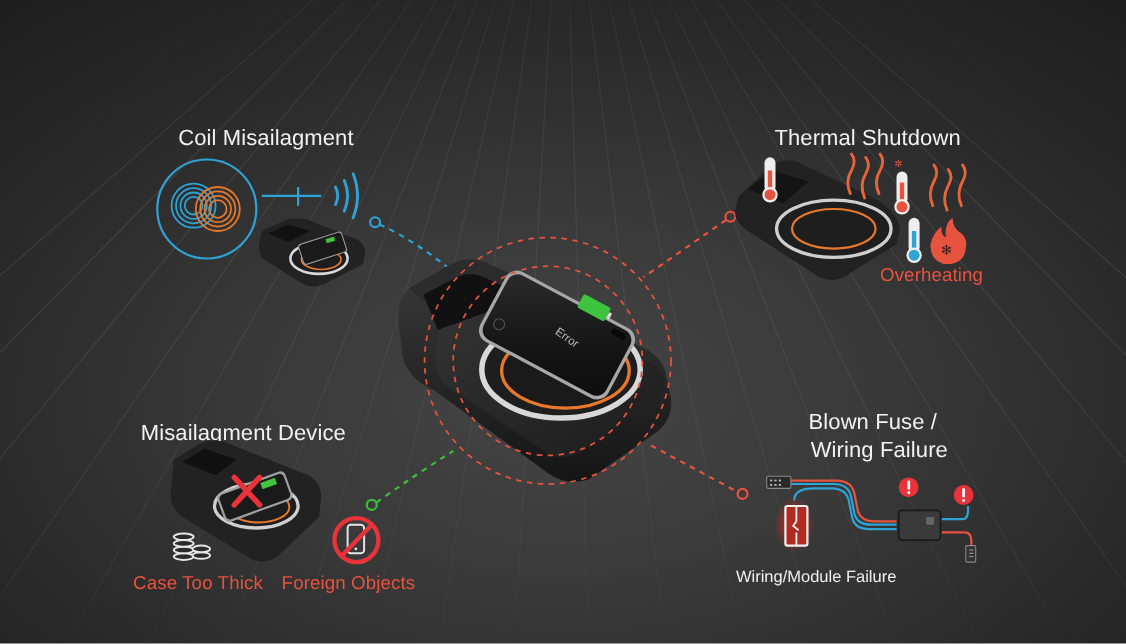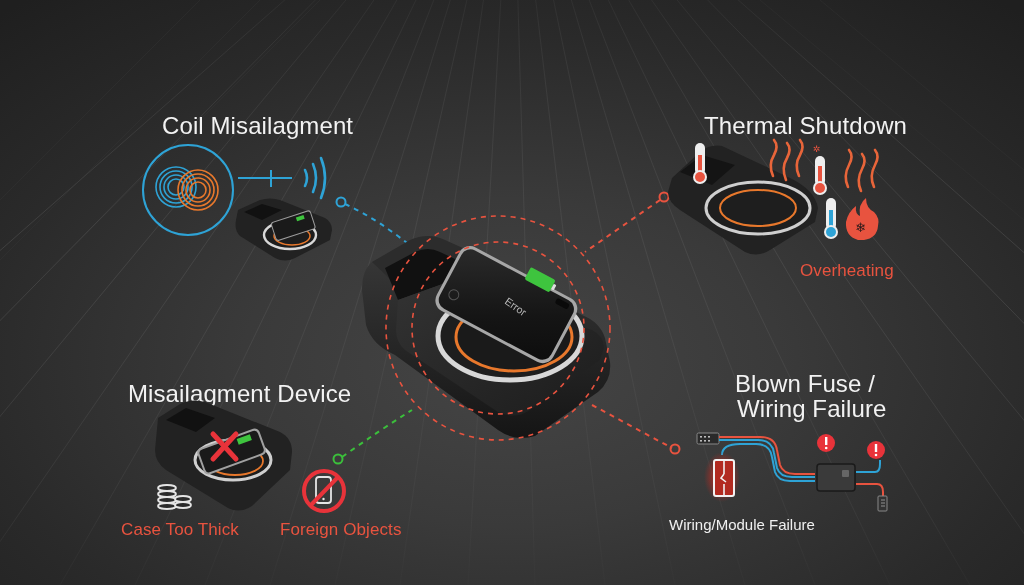--- a/index.html
+++ b/index.html
@@ -7,21 +7,21 @@
     body {
       position: relative;
       font-family: "Liberation Sans", "DejaVu Sans", sans-serif;
       background: radial-gradient(ellipse 75% 80% at 50% 62%, #454545 0%, #3a3a3a 35%, #2a2a2a 70%, #1f1f1f 100%);
     }
     .grid-bg { position: absolute; inset: 0; pointer-events: none; }
     .layer { position: absolute; left: 0; top: 0; width: 1024px; height: 585px; }
     .label {
       position: absolute;
       color: #f2f2f2;
-      font-size: 24px;
+      font-size: 20px;
       line-height: 24px;
       white-space: nowrap;
       letter-spacing: 0.1px;
     }
     .label.red { color: #e8533f; font-size: 17px; }
     .label.center { text-align: right; }
     .sublabel { position: absolute; color: #f0f0f0; font-size: 15px; white-space: nowrap; }
   </style>
 </head>
 <body>
@@ -178,21 +178,21 @@
     <ellipse cx="292" cy="236" rx="18" ry="9" stroke="#e8782c" stroke-width="1.5" fill="none"></ellipse>
     <g transform="rotate(-18 292 225)">
       <rect x="272" y="216" width="42" height="20" rx="3" fill="#9c9c9c"></rect>
       <rect x="273" y="217" width="40" height="18" rx="2.5" fill="#1a1a1a"></rect>
       <rect x="298" y="219" width="8" height="4" fill="#3ec43e"></rect>
     </g>
   </g>
 </svg>
 
 <div class="label" style="left:704px; top:114px;text-align:center;">Thermal Shutdown</div>
-<div class="label red" style="left:800px; top:259px;">Overheating</div>
+<div class="label red" style="left:800px; top:238px;">Overheating</div>
 <svg class="layer" viewBox="0 0 1024 585" width="1024" height="585">
 
   <g>
     <path d="M672 178 L 700 152 Q 710 144 722 146 L 790 178 Q 815 190 818 208 L 815 222 L 770 250 Q 758 258 745 252 L 680 210 Q 668 202 668 192 Z" fill="#222"></path>
     <path d="M680 172 L 702 155 L 735 165 L 712 185 Z" fill="#141414"></path>
     <ellipse cx="758" cy="208" rx="52" ry="26" stroke="#cfcfcf" stroke-width="3" fill="#1e1e1e"></ellipse>
     <ellipse cx="758" cy="208" rx="38" ry="18" stroke="#e8782c" stroke-width="2" fill="none"></ellipse>
   </g>
 
   <g>
@@ -227,21 +227,21 @@
   </g>
 
   <g>
     <path d="M858 240 Q 845 236 846 222 Q 848 212 856 206 Q 855 214 860 216 Q 858 204 866 198 Q 866 208 874 212 Q 880 218 878 226 Q 877 238 864 240 Z" fill="#e8533f"></path>
     <text x="855" y="232" fill="#2a1a1a" font-size="13" font-family="DejaVu Sans, sans-serif">❄</text>
   </g>
 </svg>
 
 <div class="label" style="left:128px; top:382px;">Misailagment Device</div>
 <div class="label red" style="left:121px; top:518px;">Case Too Thick</div>
-<div class="label red" style="left:256px; top:518px;margin-left:24px;">Foreign Objects</div>
+<div class="label red" style="left:256px; top:518px;">Foreign Objects</div>
 <svg class="layer" viewBox="0 0 1024 585" width="1024" height="585">
   <g>
     <path d="M158 418 L 180 404 Q 192 398 205 402 L 280 432 Q 292 438 292 452 L 290 470 L 252 506 Q 240 514 228 508 L 166 470 Q 155 462 155 450 Z" fill="#222"></path>
     <path d="M166 420 L 186 408 L 215 418 L 196 432 Z" fill="#111"></path>
     <ellipse cx="233" cy="460" rx="38" ry="20" stroke="#cfcfcf" stroke-width="3" fill="#1d1d1d"></ellipse>
     <ellipse cx="235" cy="461" rx="28" ry="14" stroke="#e8782c" stroke-width="1.8" fill="none"></ellipse>
     <g transform="rotate(-20 230 450)">
       <rect x="198" y="438" width="66" height="28" rx="5" fill="#a0a0a0"></rect>
       <rect x="200" y="440" width="62" height="24" rx="4" fill="#1a1a1a"></rect>
       <rect x="240" y="442" width="14" height="6" fill="#3ec43e"></rect>

